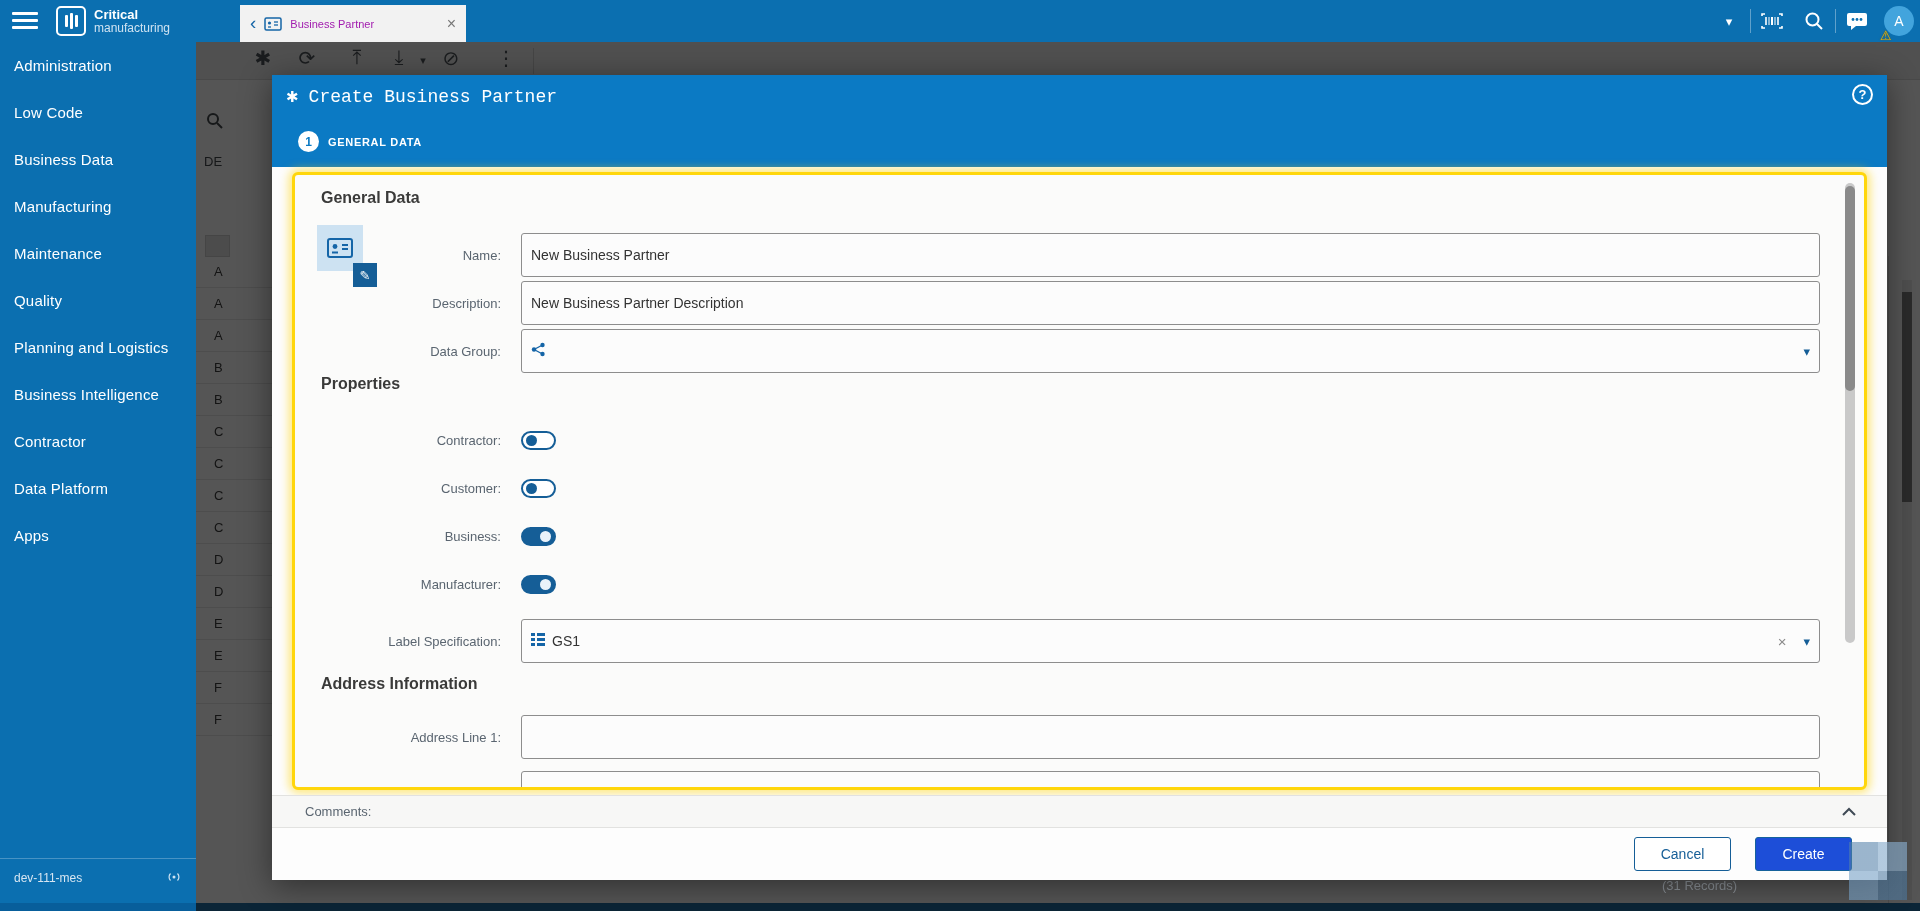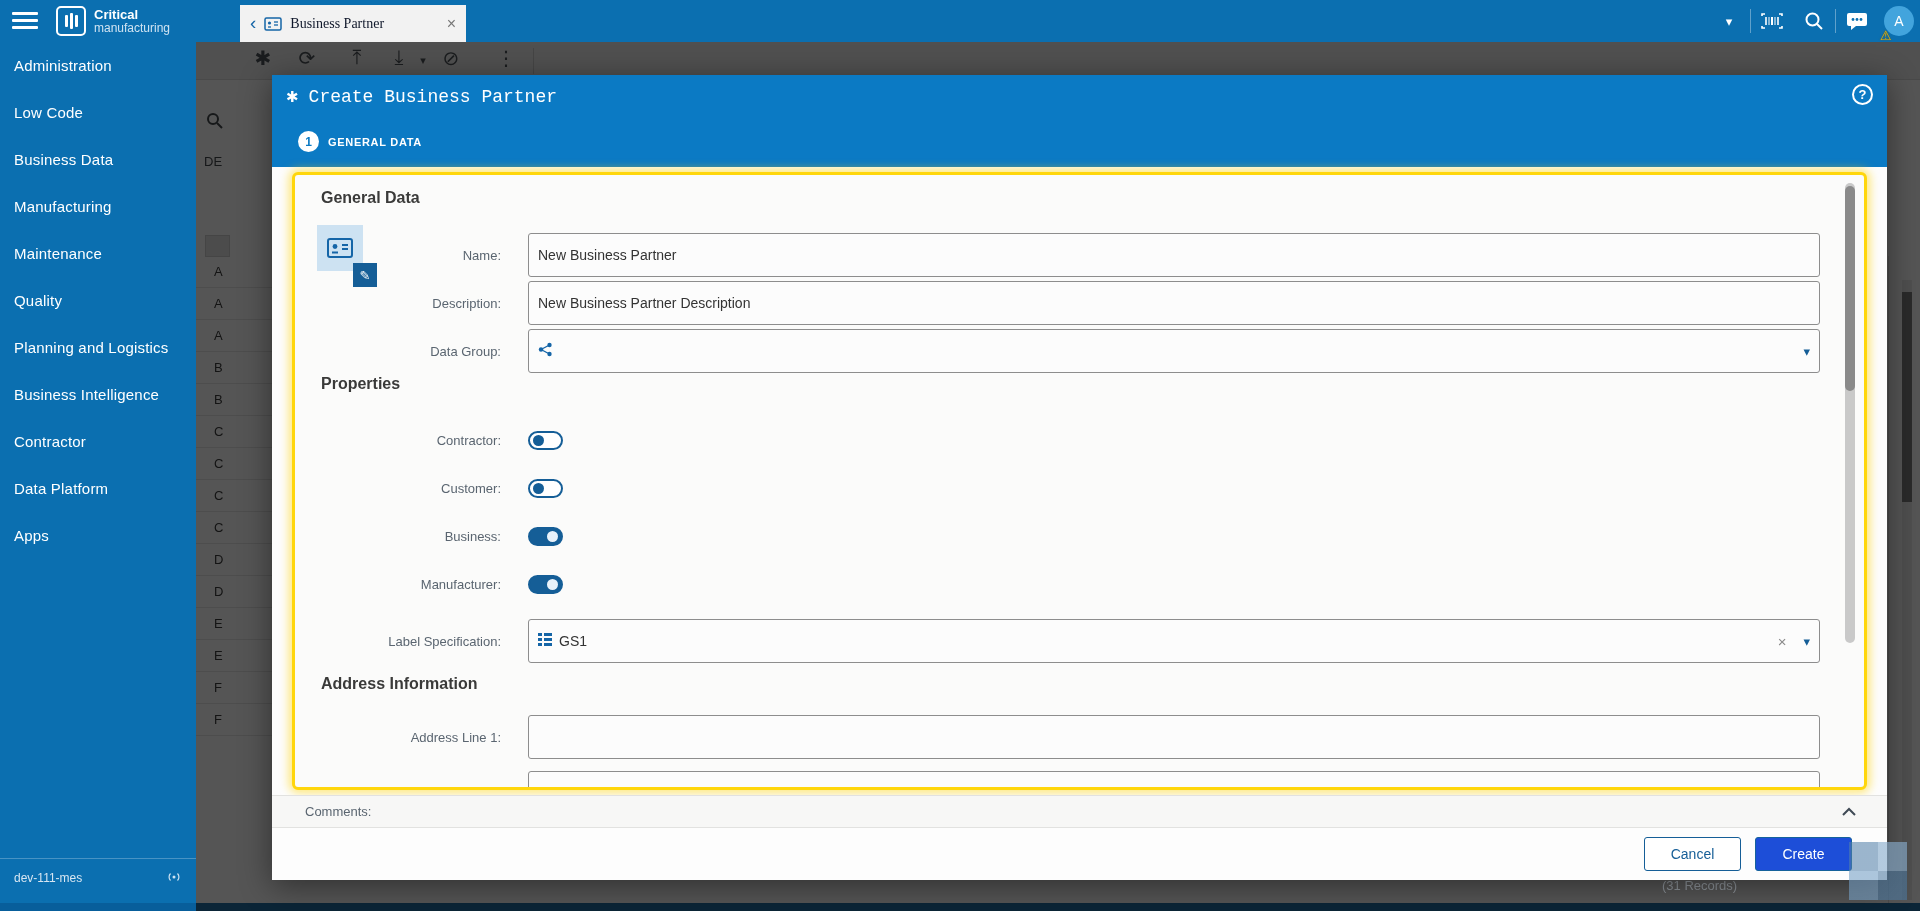--- a/index.html
+++ b/index.html
@@ -13,21 +13,21 @@
   .logo{position:absolute;left:56px;top:6px;display:flex;align-items:center;gap:8px;}
   .logo-box{width:30px;height:30px;border:2px solid #fff;border-radius:5px;display:flex;align-items:center;justify-content:center;gap:2px;}
   .logo-box i{display:block;width:3px;background:#fff;border-radius:1px;}
   .logo-box i:nth-child(1){height:12px;}.logo-box i:nth-child(2){height:16px;}.logo-box i:nth-child(3){height:12px;}
   .logo-text{color:#fff;line-height:1.05;}
   .logo-text .l1{font-size:13px;font-weight:bold;}
   .logo-text .l2{font-size:12px;color:#cfe3f2;}
 
   .tab{position:absolute;left:240px;top:5px;width:226px;height:37px;background:#f2f2f2;display:flex;align-items:center;padding:0 10px;gap:8px;}
   .tab-back{color:#1565a7;font-size:19px;line-height:1;cursor:pointer;margin-top:-2px;}
-  .tab-label{font-size:14px;color:#0f172a;flex:1;font-family:Liberation Serif, serif;}
+  .tab-label{font-size:11px;color:#a21caf;flex:1;}
   .tab-close{color:#777;font-size:16px;cursor:pointer;}
   .card-ico{color:#1565a7;display:inline-flex;}
 
   .tb-right{position:absolute;right:0;top:0;height:42px;display:flex;align-items:center;}
   .tb-ic{width:42px;height:42px;display:flex;align-items:center;justify-content:center;color:#fff;cursor:pointer;position:relative;}
   .tb-sep{width:1px;height:24px;background:rgba(255,255,255,.35);}
   .tb-caret{font-size:13px;color:#fff;}
   .avatar{width:30px;height:30px;border-radius:50%;background:#42a4dd;color:#fff;font-size:14px;display:flex;align-items:center;justify-content:center;}
   .avatar-warn{position:absolute;left:2px;bottom:-1px;color:#f2b600;font-size:13px;text-shadow:0 0 2px #7a5c00;}
 
@@ -66,42 +66,42 @@
   .m-title{font-size:18px;font-family:Liberation Mono, monospace;}
   .m-help{position:absolute;right:14px;top:9px;width:21px;height:21px;border:2px solid #fff;border-radius:50%;display:flex;align-items:center;justify-content:center;font-size:13px;font-weight:bold;cursor:pointer;}
   .m-step{position:absolute;left:26px;top:56px;display:flex;align-items:center;gap:9px;}
   .step-circle{width:21px;height:21px;border-radius:50%;background:#fff;color:#0b7ac4;font-size:12px;font-weight:bold;display:flex;align-items:center;justify-content:center;}
   .step-label{font-size:11px;font-weight:bold;letter-spacing:.7px;}
 
   .ybox{position:absolute;left:20px;top:97px;width:1575px;height:618px;background:#fbfbfa;border:3px solid #ffd60b;border-radius:6px;box-shadow:0 0 10px 3px rgba(255,214,11,.55);overflow:hidden;}
   .form{position:relative;width:100%;height:100%;}
   .sect{position:absolute;left:26px;font-size:16px;font-weight:600;color:#3a3a39;}
   .frow{position:absolute;left:24px;right:44px;display:flex;align-items:center;}
-  .frow label{width:182px;text-align:right;margin-right:27px;font-size:13px;color:#5a6570;}
+  .frow label{width:182px;text-align:right;margin-right:20px;font-size:13px;color:#5a6570;}
   .finput{flex:1;height:44px;border:1px solid #8d8d8d;border-radius:3px;background:#fcfcfc;display:flex;align-items:center;padding:0 9px;font-size:14px;color:#333;gap:7px;}
   .finput .val{flex:1;}
   .caret{color:#155e97;font-size:13px;cursor:pointer;}
   .clearx{color:#8a8a8a;font-size:15px;cursor:pointer;margin-right:10px;}
 
   .imgblock{position:absolute;left:22px;top:50px;width:46px;height:46px;background:#cde2f2;display:flex;align-items:center;justify-content:center;color:#1565a7;}
   .editbtn{position:absolute;left:58px;top:88px;width:24px;height:24px;background:#155e97;color:#fff;font-size:13px;display:flex;align-items:center;justify-content:center;cursor:pointer;}
 
   .toggle{width:35px;height:19px;border:2px solid #155e97;border-radius:10px;position:relative;background:#fff;cursor:pointer;flex:none;}
   .toggle .knob{position:absolute;top:2px;left:3px;width:11px;height:11px;border-radius:50%;background:#155e97;}
   .toggle.on{background:#155e97;}
   .toggle.on .knob{left:auto;right:3px;background:#e9f2fa;}
 
   .fscroll{position:absolute;right:9px;top:8px;width:10px;height:460px;background:#c9c9c9;border-radius:5px;}
   .fscroll .thumb{position:absolute;left:0;top:3px;width:10px;height:205px;background:#8a8a8a;border-radius:5px;}
 
   .comments{position:absolute;left:0;top:720px;width:100%;height:33px;background:#f7f7f6;border-top:1px solid #e2e2e0;border-bottom:1px solid #e2e2e0;display:flex;align-items:center;padding:0 30px 0 33px;}
   .comments .lbl{font-size:13px;color:#5a6570;flex:1;}
   .cchev{color:#3f4a55;cursor:pointer;display:flex;}
 
-  .m-foot{position:absolute;left:0;top:753px;width:100%;height:52px;background:#fdfdfd;display:flex;align-items:center;justify-content:flex-end;gap:14px;padding-right:35px;}
+  .m-foot{position:absolute;left:0;top:753px;width:100%;height:52px;background:#fdfdfd;display:flex;align-items:center;justify-content:flex-end;gap:24px;padding-right:35px;}
   .btn{height:34px;min-width:97px;border-radius:3px;font-size:14px;display:flex;align-items:center;justify-content:center;cursor:pointer;padding:0 18px;}
   .btn.outline{background:#fff;border:1px solid #155e97;color:#155e97;}
   .btn.fill{background:#1d4ed8;border:1px solid #15629c;color:#fff;}
 
   .artifact{position:absolute;left:1849px;top:842px;width:58px;height:58px;z-index:40;background:rgba(90,140,185,.55);background-image:conic-gradient(rgba(255,255,255,.18) 0 25%,rgba(0,0,0,.08) 0 50%,rgba(255,255,255,.10) 0 75%,rgba(0,0,0,.05) 0);}
 </style>
 </head>
 <body>
 
 <div id="app">

